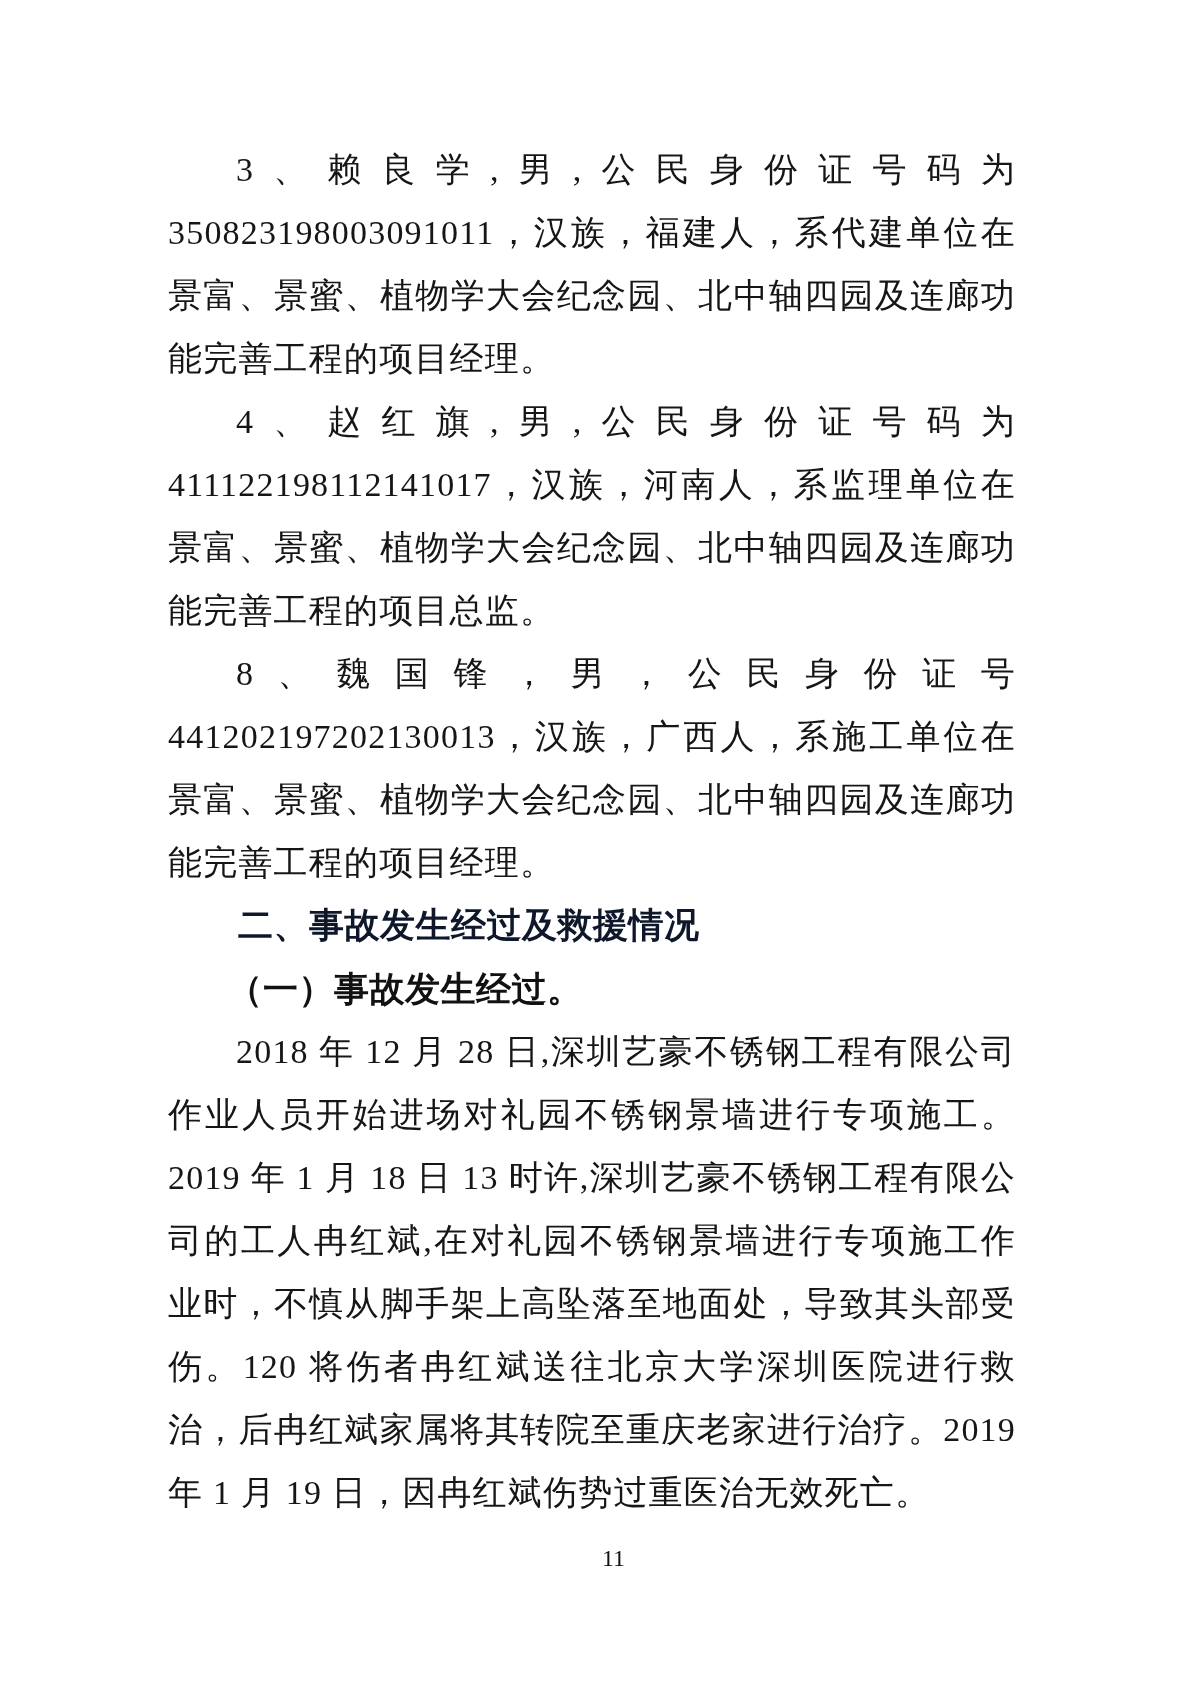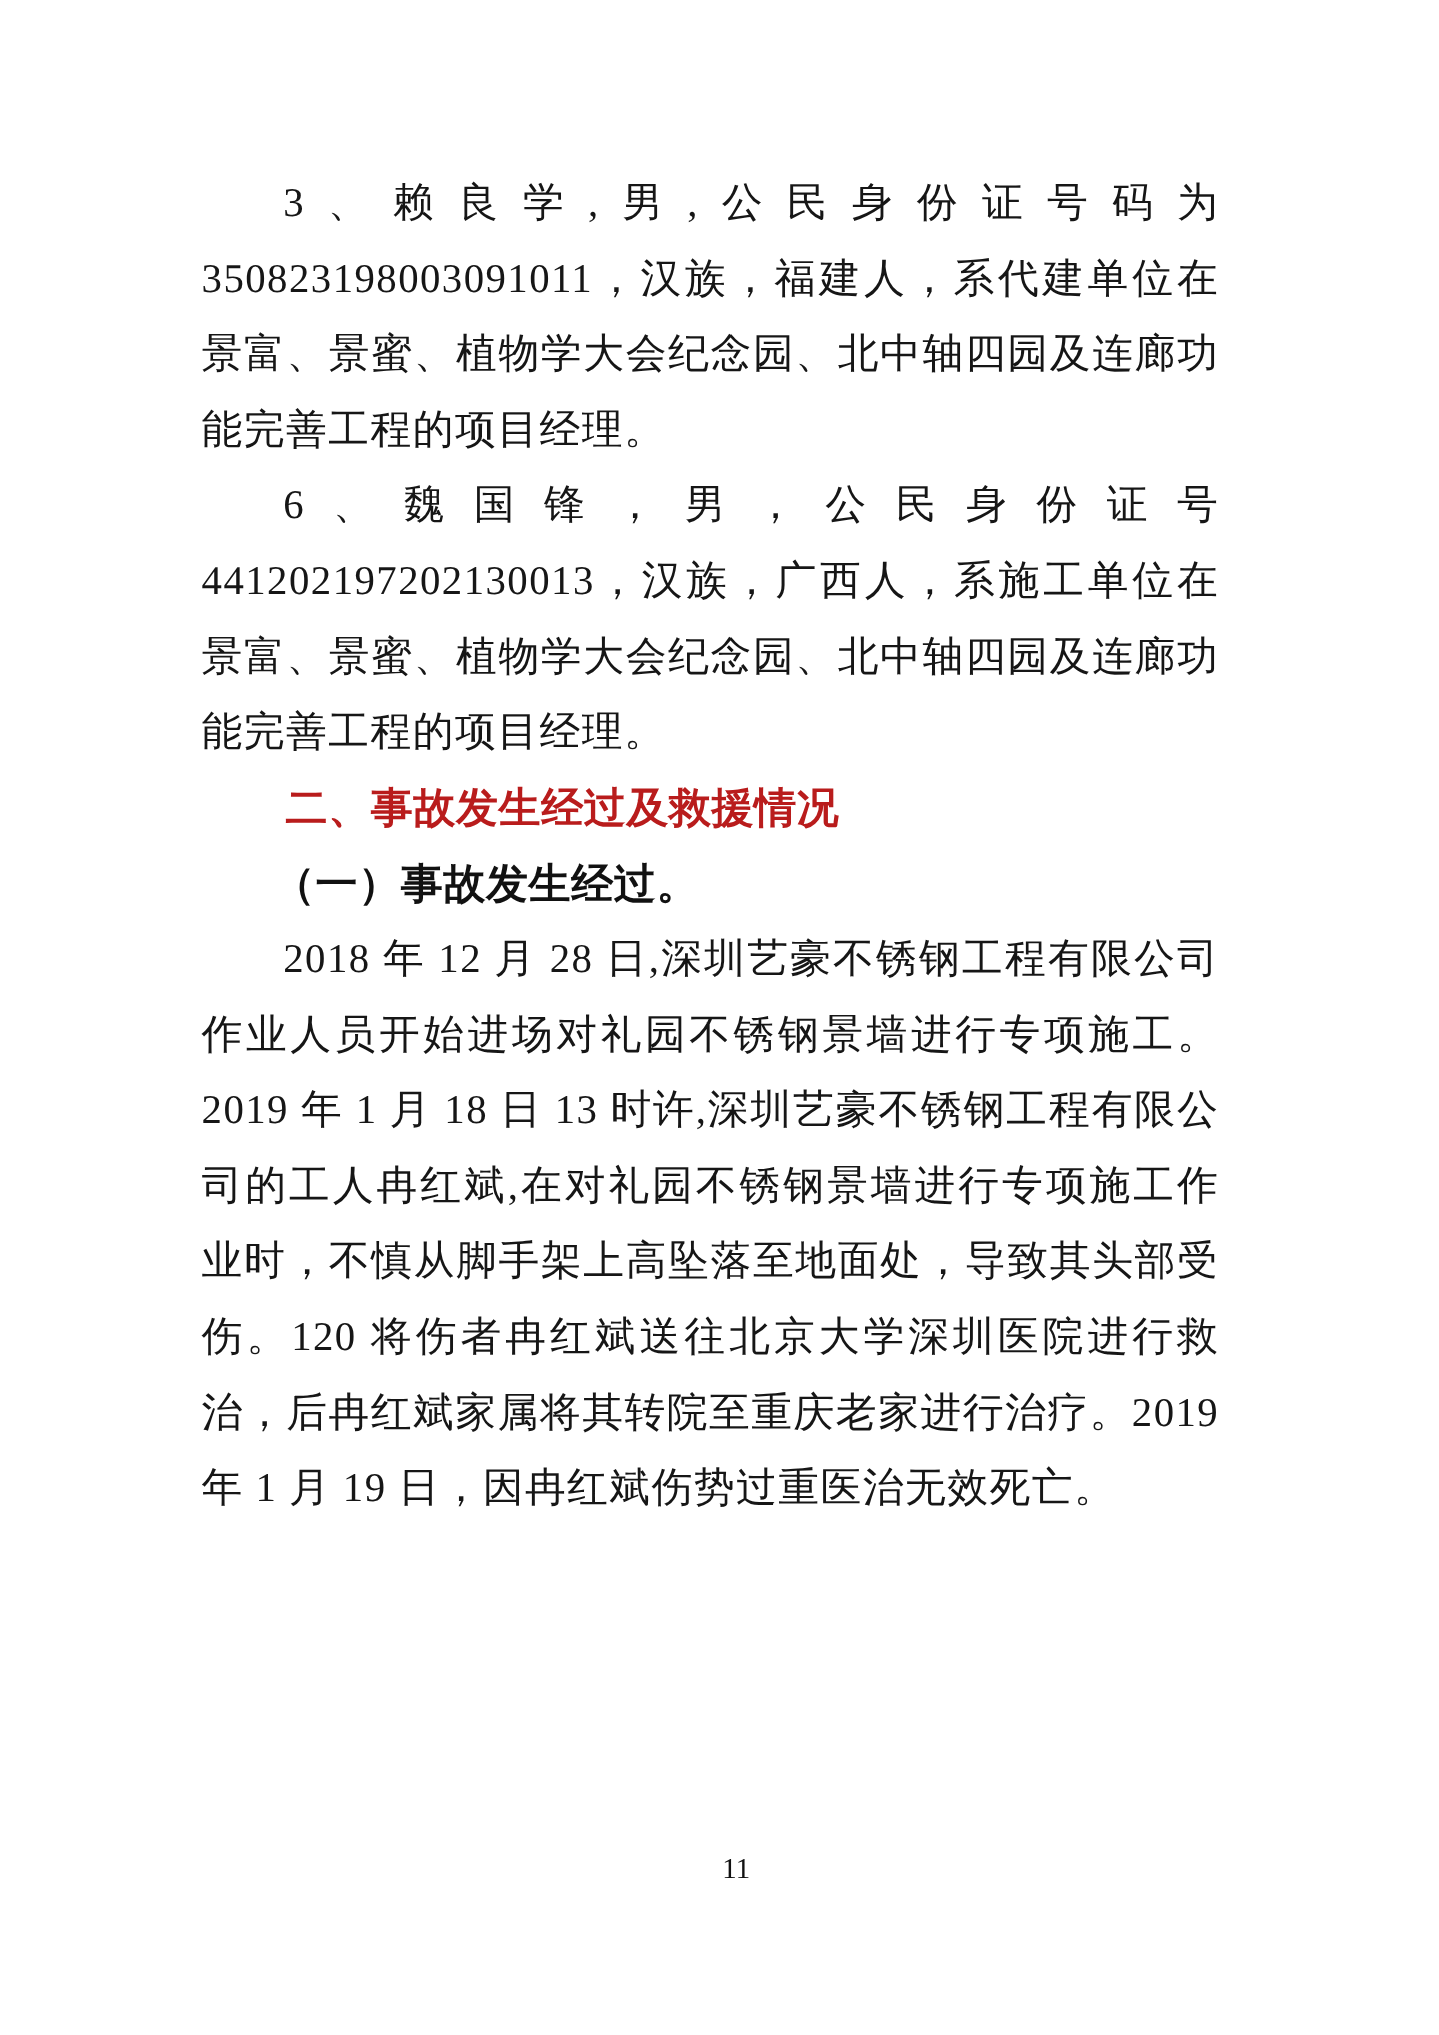--- a/index.html
+++ b/index.html
@@ -39,21 +39,21 @@
       text-indent: 2em;
     }
     .heading-1 {
       margin: 0;
       padding: 0;
       font-family: Liberation Serif, serif;
       font-size: 35px;
       font-weight: bold;
       line-height: 63px;
       letter-spacing: 0.5px;
-      color: #b91c1c;
+      color: #0f172a;
       text-indent: 2em;
     }
     .heading-2 {
       margin: 0;
       padding: 0;
       font-family: Liberation Sans, sans-serif;
       font-size: 35px;
       font-weight: bold;
       line-height: 63px;
       letter-spacing: 0.5px;
@@ -71,19 +71,20 @@
       line-height: 30px;
       color: #111111;
     }
   </style>
 </head>
 <body>
 
 <div class="page">
   <div class="content">
     <p class="body-para">3、赖良学,男,公民身份证号码为 350823198003091011，汉族，福建人，系代建单位在景富、景蜜、植物学大会纪念园、北中轴四园及连廊功能完善工程的项目经理。</p>
-    <p class="body-para">6、魏国锋，男，公民身份证号 441202197202130013，汉族，广西人，系施工单位在景富、景蜜、植物学大会纪念园、北中轴四园及连廊功能完善工程的项目经理。</p>
+    <p class="body-para">4、赵红旗,男,公民身份证号码为 411122198112141017，汉族，河南人，系监理单位在景富、景蜜、植物学大会纪念园、北中轴四园及连廊功能完善工程的项目总监。</p>
+    <p class="body-para">8、魏国锋，男，公民身份证号 441202197202130013，汉族，广西人，系施工单位在景富、景蜜、植物学大会纪念园、北中轴四园及连廊功能完善工程的项目经理。</p>
     <h2 class="heading-1">二、事故发生经过及救援情况</h2>
     <h3 class="heading-2">（一）事故发生经过。</h3>
     <p class="body-para">2018 年 12 月 28 日,深圳艺豪不锈钢工程有限公司作业人员开始进场对礼园不锈钢景墙进行专项施工。2019 年 1 月 18 日 13 时许,深圳艺豪不锈钢工程有限公司的工人冉红斌,在对礼园不锈钢景墙进行专项施工作业时，不慎从脚手架上高坠落至地面处，导致其头部受伤。120 将伤者冉红斌送往北京大学深圳医院进行救治，后冉红斌家属将其转院至重庆老家进行治疗。2019 年 1 月 19 日，因冉红斌伤势过重医治无效死亡。</p>
   </div>
   <div class="page-number">11</div>
 </div>
 
 </body></html>

